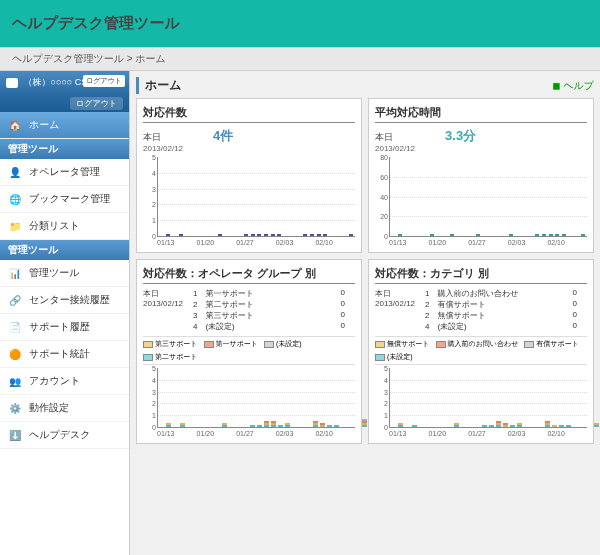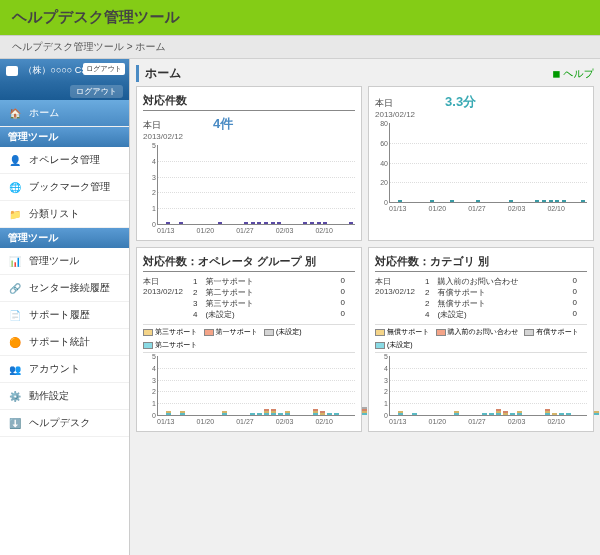--- a/index.html
+++ b/index.html
@@ -1,17 +1,17 @@
 <!DOCTYPE html>
 <html><head>
 <meta charset="utf-8">
 <style>
 * { margin: 0; padding: 0; box-sizing: border-box; font-family: "Meiryo", "MS Gothic", sans-serif; }
 body { width: 600px; height: 555px; background: #f0f0f0; font-size: 10px; }
-.header { background: #84cc16; height: 36px; display: flex; align-items: center; justify-content: space-between; padding: 0 12px; border-bottom: 1px solid #ccc; }
+.header { background: #14b8a6; height: 48px; display: flex; align-items: center; justify-content: space-between; padding: 0 12px; border-bottom: 1px solid #ccc; }
 .header-title { font-size: 15px; font-weight: bold; color: #444; }
 .logo { text-align: right; }
 .logo-main { font-size: 12px; font-weight: bold; font-style: italic; color: #000; letter-spacing: 1px; }
 .logo-sub { font-size: 8px; color: #333; }
 .breadcrumb { background: #e8e8e8; padding: 4px 12px; font-size: 10px; color: #555; border-bottom: 1px solid #d0d0d0; }
 .main { display: flex; height: calc(100% - 56px); }
 .sidebar { width: 130px; background: #fff; border-right: 1px solid #ccc; overflow: hidden; }
 .user-box { background: linear-gradient(#4a8bc4, #2a6ba4); color: #fff; padding: 5px 6px; font-size: 9px; position: relative; }
 .user-icon { display:inline-block; width:12px; height:10px; background:#fff; border-radius:2px; vertical-align:middle; margin-right:3px; }
 .logout-btn { position:absolute; top:4px; right:4px; font-size:7px; background:#fff; color:#333; padding:1px 3px; border-radius:2px; }
@@ -231,20 +231,21 @@
         <div class="x-ticks">
             <div class="x-tick">01/13</div>
             <div class="x-tick">01/20</div>
             <div class="x-tick">01/27</div>
             <div class="x-tick">02/03</div>
             <div class="x-tick">02/10</div>
           </div>
       </div>
 
       <div class="panel">
+        <div class="panel-title">平均対応時間</div>
         <div class="panel-sub">
           <div>
             <div class="panel-date-label">本日</div>
             <div class="panel-date">2013/02/12</div>
           </div>
           <div class="panel-value teal">3.3分</div>
         </div>
         <div class="chart">
             <div class="y-ticks">
               <div class="y-tick" style="top: 100%;">0</div>

